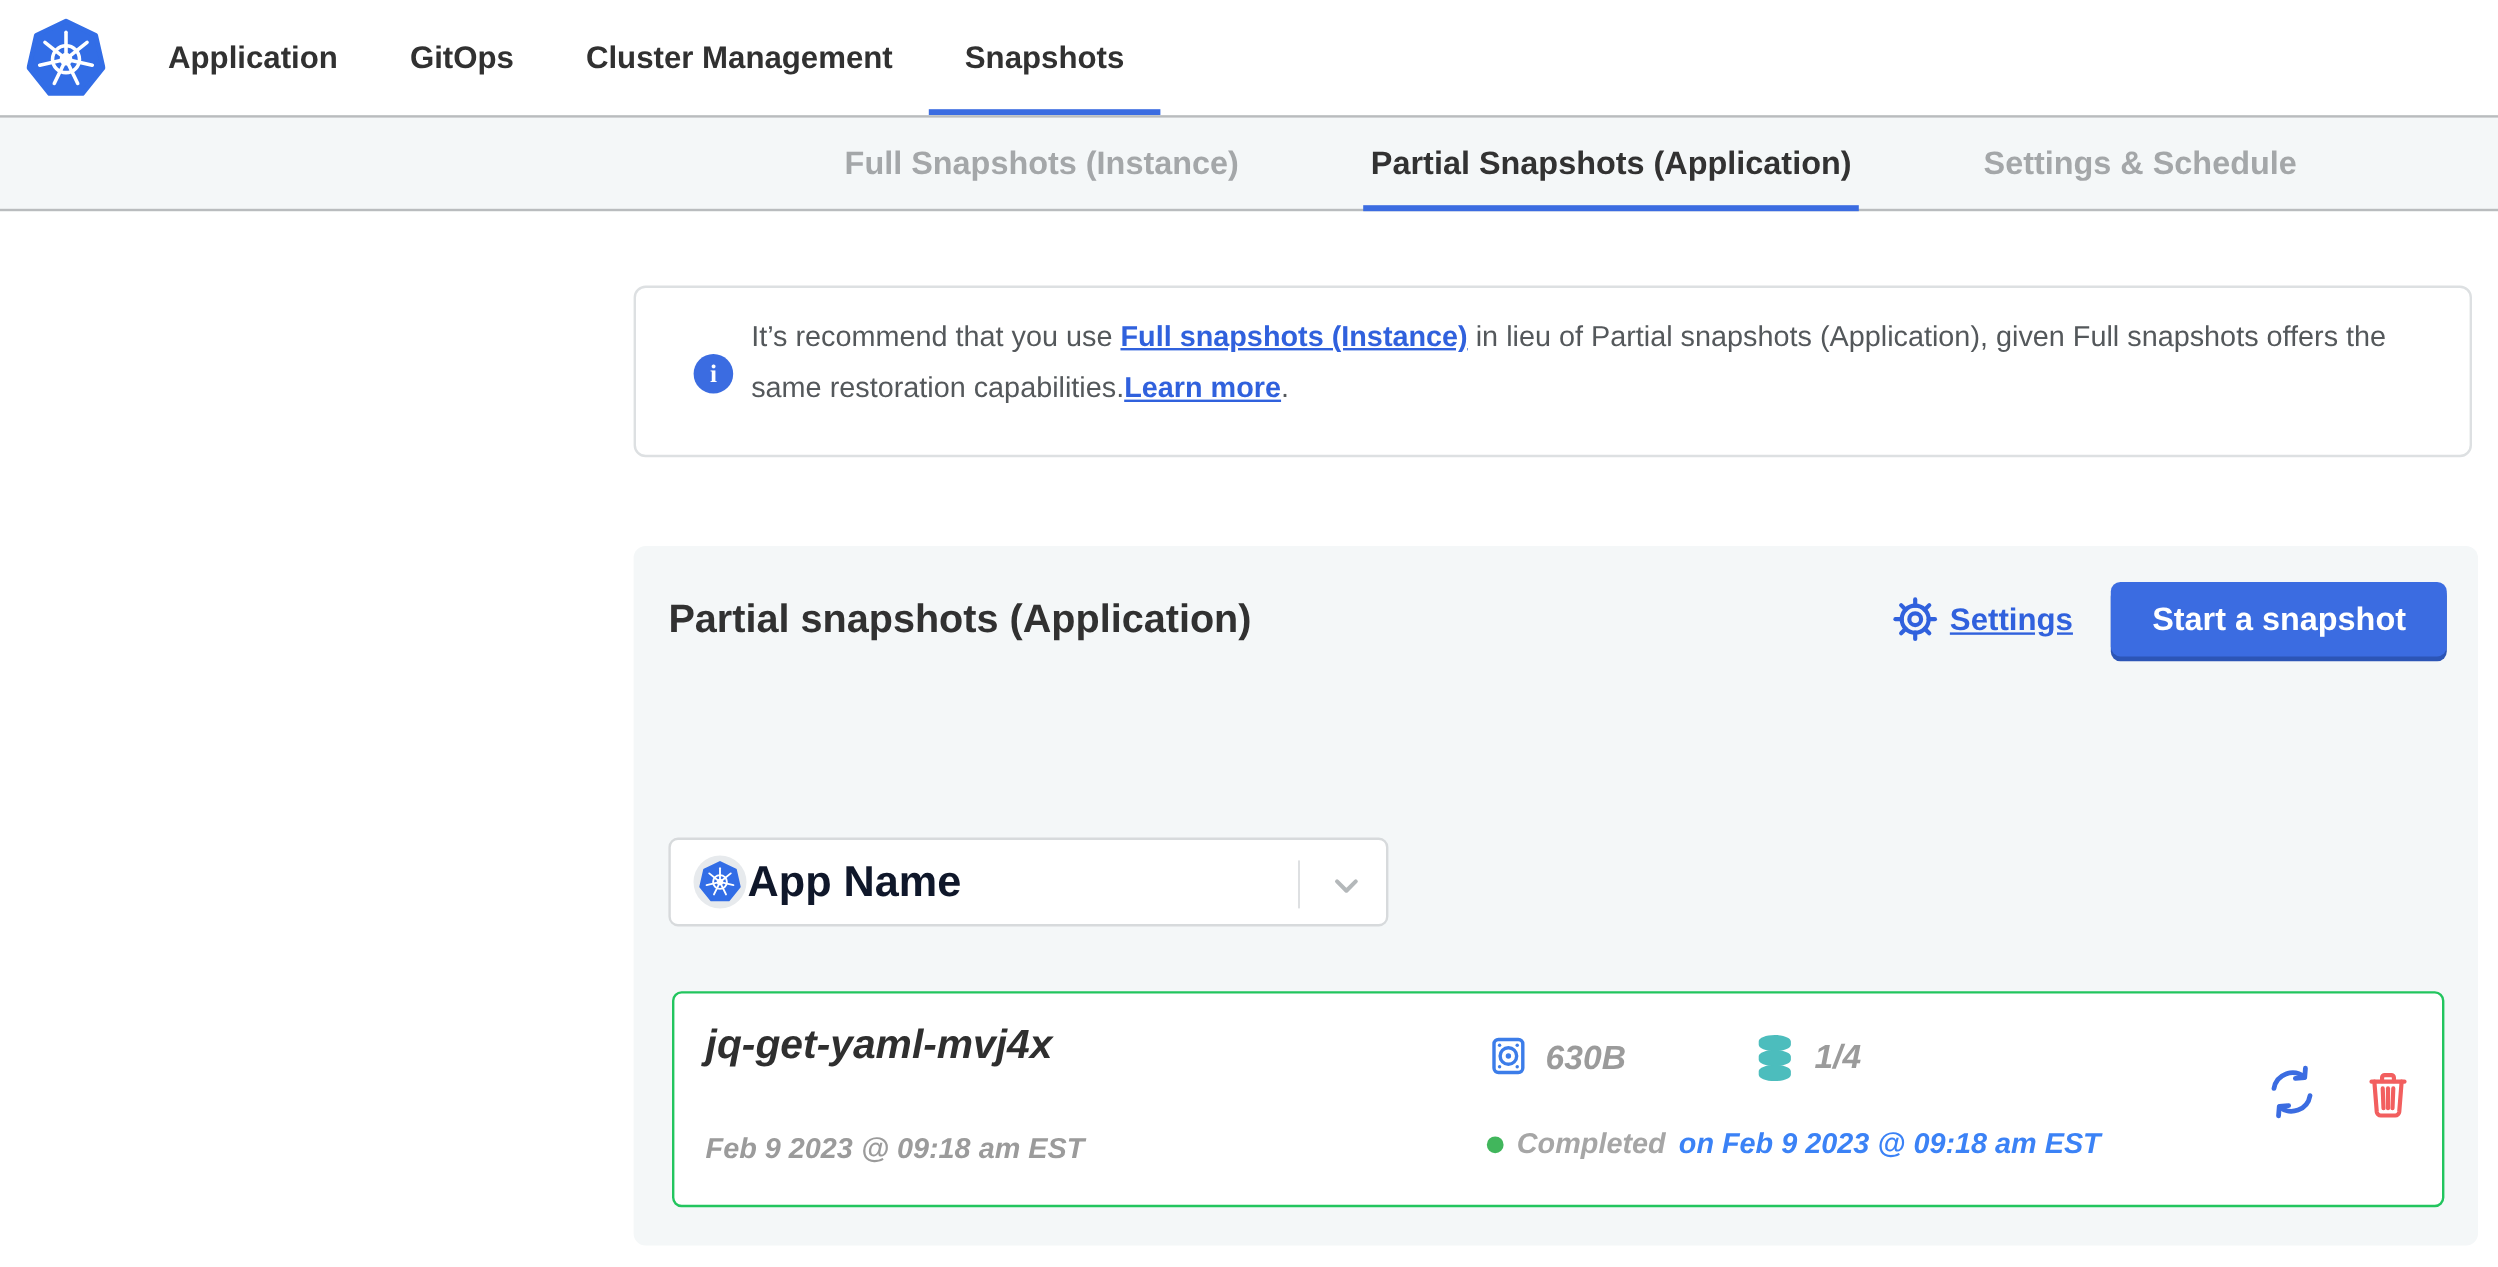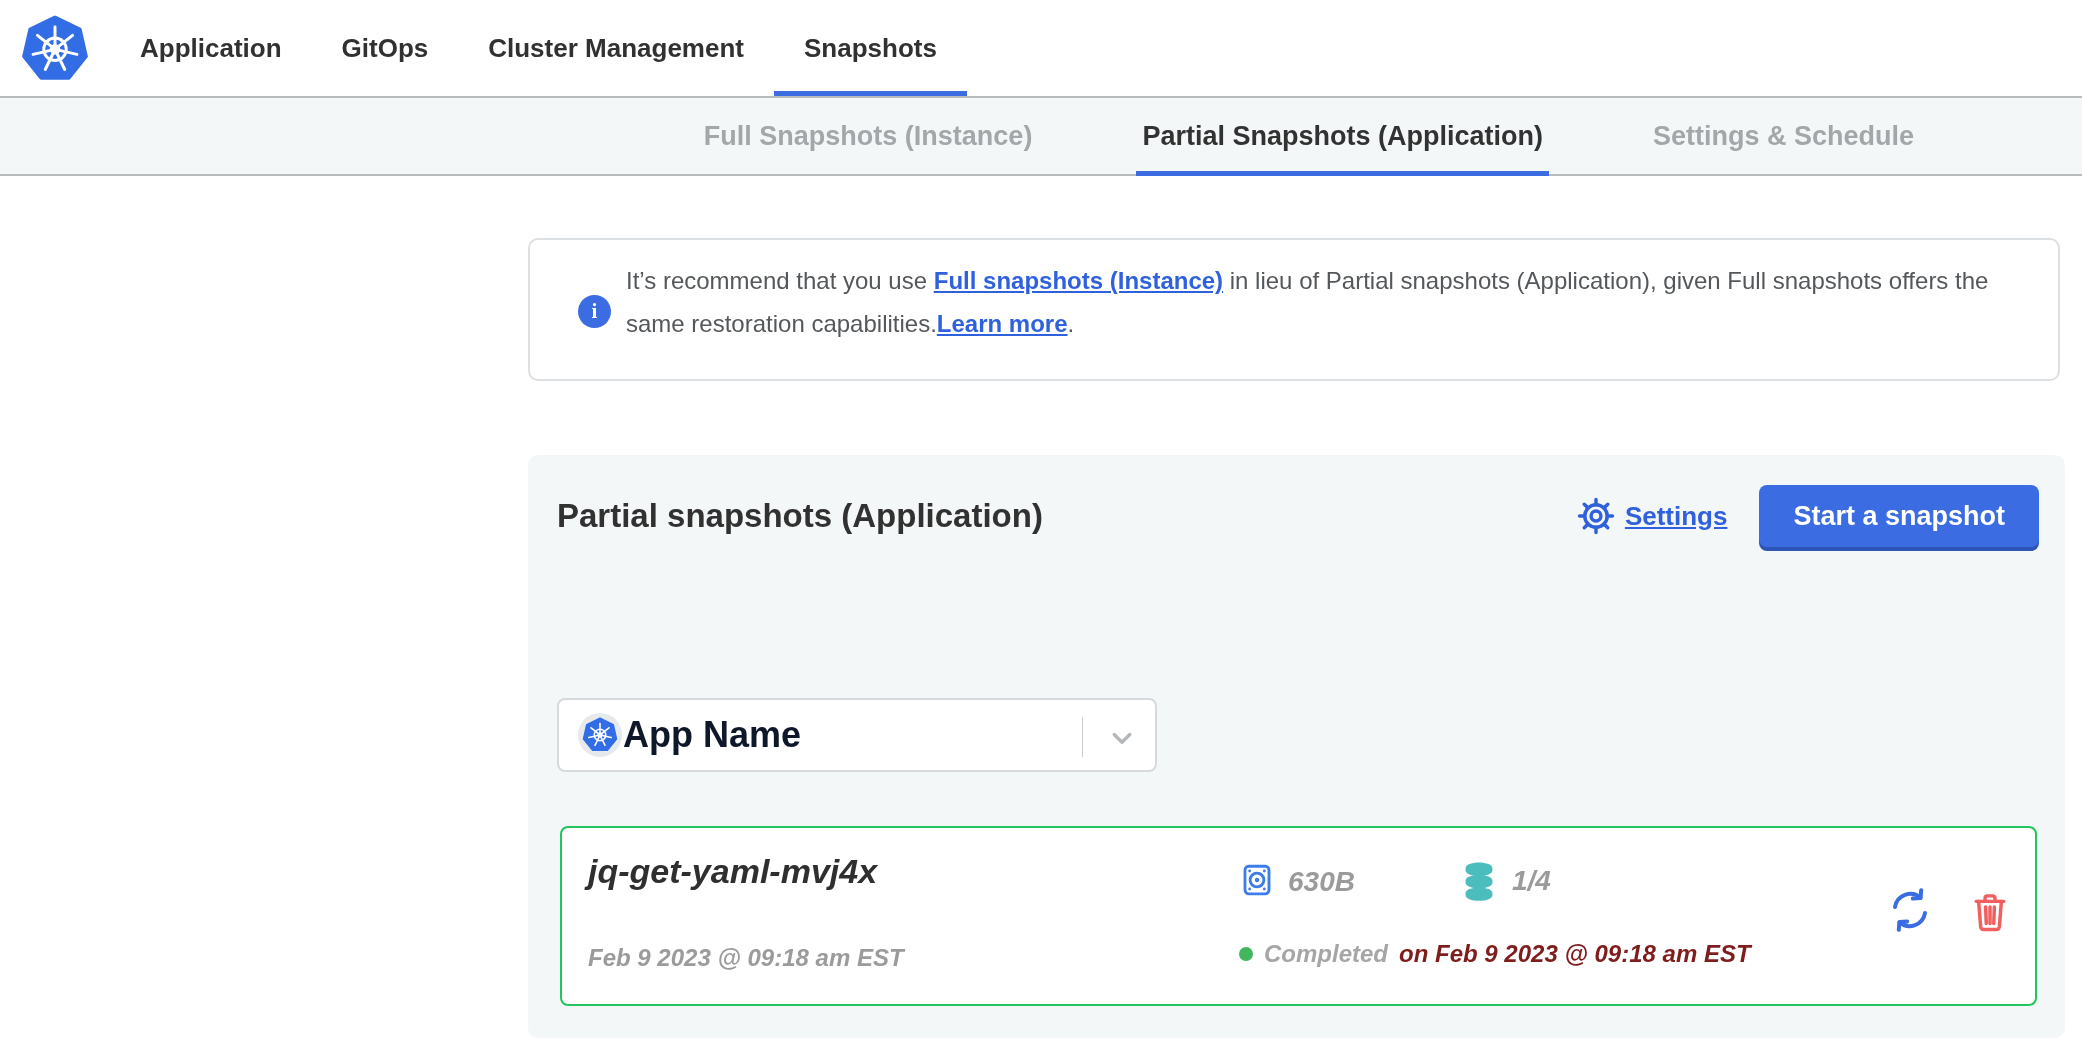--- a/index.html
+++ b/index.html
@@ -57,21 +57,21 @@
   .snap-row { position:absolute; left:32px; top:371px; width:1477px; height:180px; background:#fff;
               border:2px solid #22c55e; border-radius:8px;font-style:italic; }
   .snap-name { position:absolute; left:26px; top:24px; font-size:34px; font-weight:700; color:#2f2f2f; }
   .snap-started { position:absolute; left:26px; top:116px; font-size:24px; font-weight:600; color:#9b9b9b; }
   .meta-size { position:absolute; left:677px; top:34px; display:flex; align-items:flex-end; gap:13px; }
   .meta-vol  { position:absolute; left:897px; top:32px; display:flex; align-items:center; gap:13px; }
   .meta-text { font-size:28px; font-weight:700; color:#9b9b9b; }
   .status-line { position:absolute; left:677px; top:112px; display:flex; align-items:center; gap:11px; }
   .status-dot { width:14px; height:14px; border-radius:50%; background:#41b65c; }
   .status-label { font-size:24px; font-weight:600; color:#a6a6a6; }
-  .status-date { font-size:24px; font-weight:700; color:#7f1d1d; }
+  .status-date { font-size:24px; font-weight:700; color:#3b82f6; }
   .icon-btn { position:absolute; background:none; border:none; padding:0; cursor:pointer; line-height:0; }
   .restore-btn { left:1324px; top:58px; }
   .delete-btn { left:1406px; top:62px; }
 </style>
 </head>
 <body>
 
 <div class="screen">
 
   <div class="topnav">

